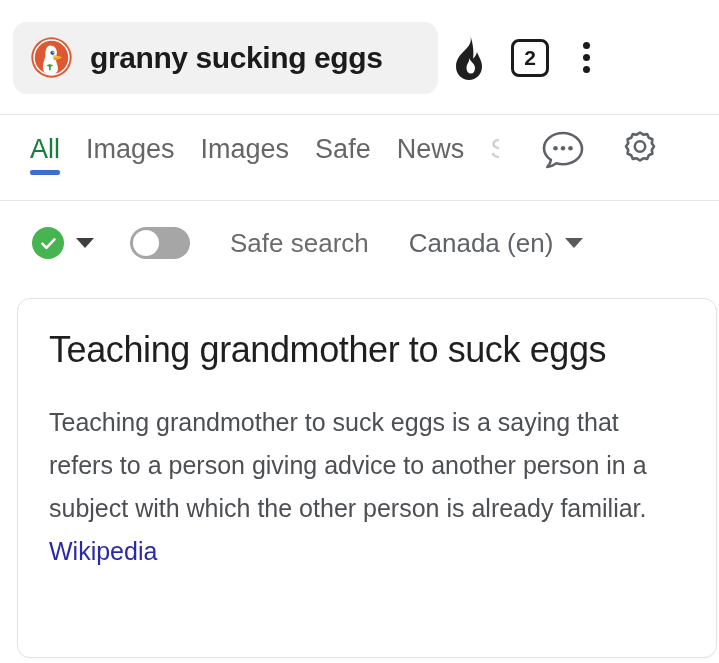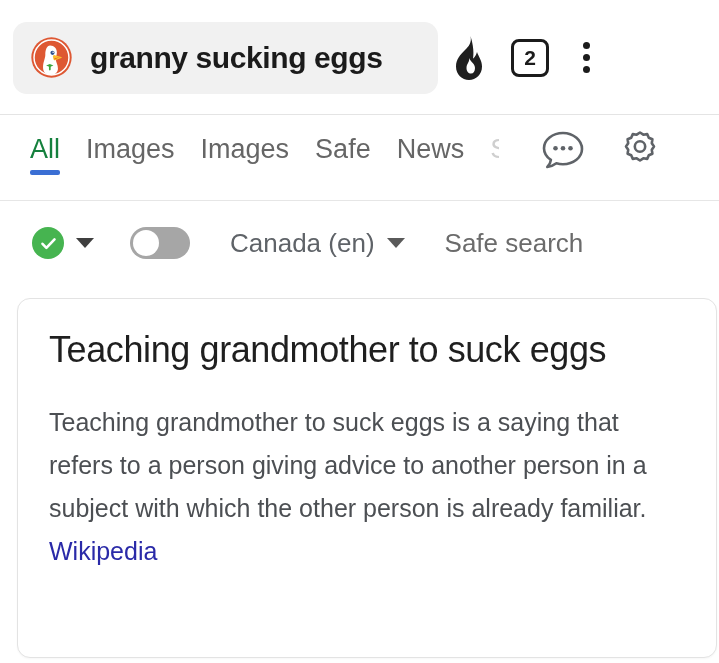--- a/index.html
+++ b/index.html
@@ -328,26 +328,26 @@
       </svg>
     </span>
     <span class="caret green"></span>
   </div>
 
   <span class="toggle">
       <i></i>
     </span>
 
   <div class="filter-item" style="margin-left:28px">
+    <span class="filter-label safe">Safe search</span>
+  </div>
+
+  <div class="filter-item" style="margin-left:28px">
     <span class="filter-label region">Canada (en)</span>
     <span class="caret"></span>
-  </div>
-
-  <div class="filter-item" style="margin-left:28px">
-    <span class="filter-label safe">Safe search</span>
   </div>
 </div>
 
 <div class="card-wrap">
   <div class="info-card">
     <div class="card-title">Teaching grandmother to suck eggs</div>
     <div class="card-body">
       <span>Teaching grandmother to suck eggs is a saying that refers to a person giving advice to another person in a subject with which the other person is already familiar.</span>
       <span class="wiki-link">Wikipedia</span>
     </div>

